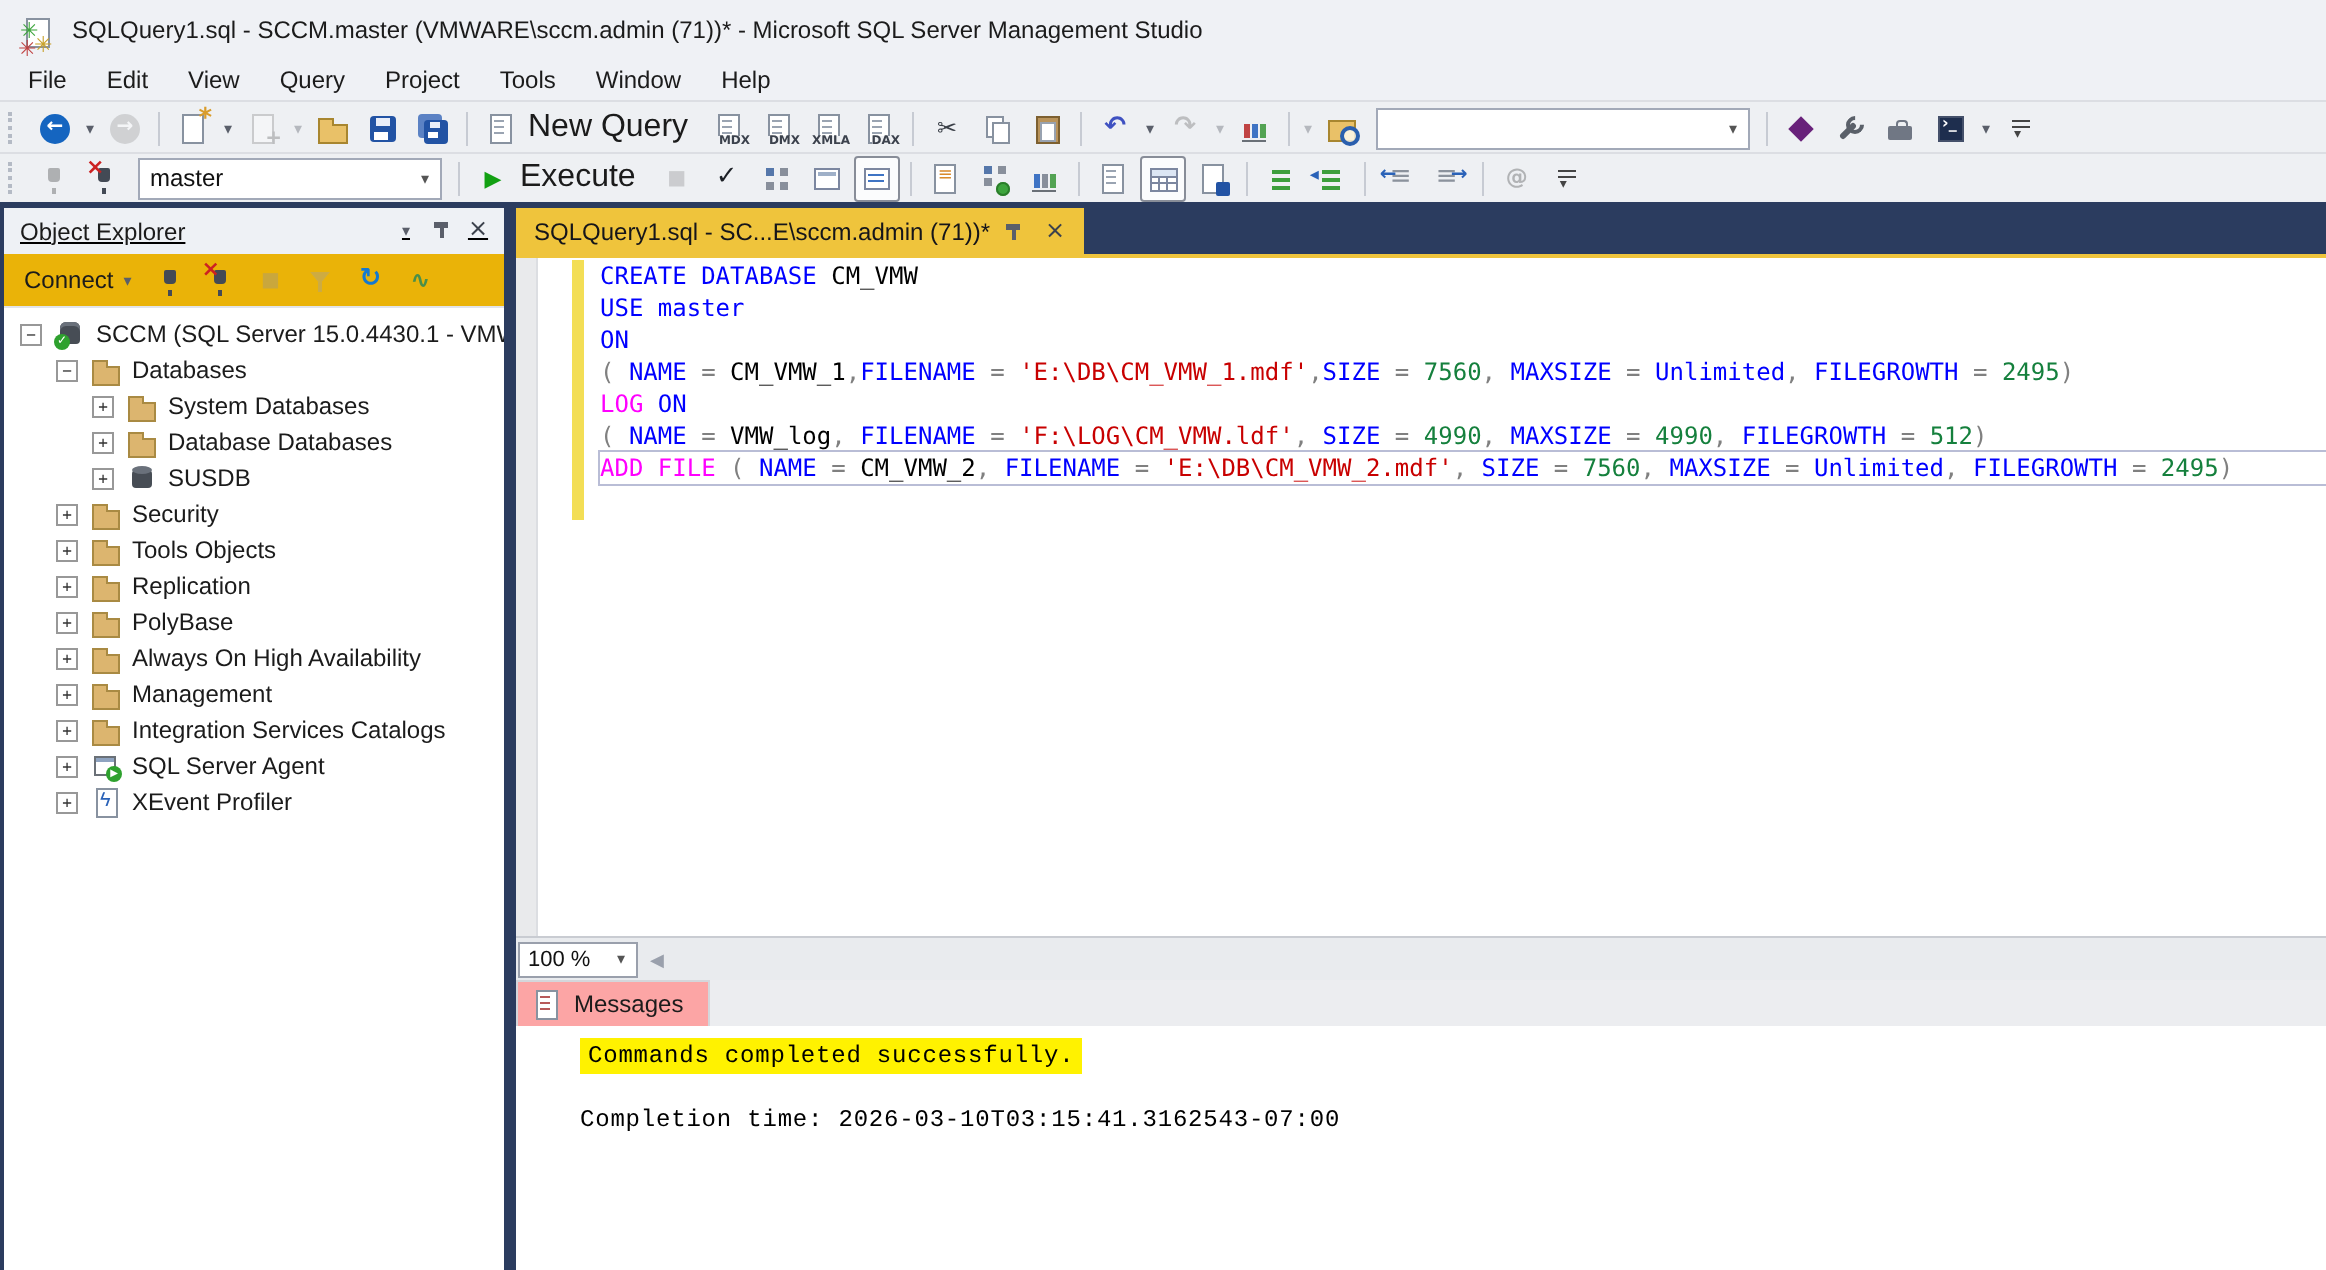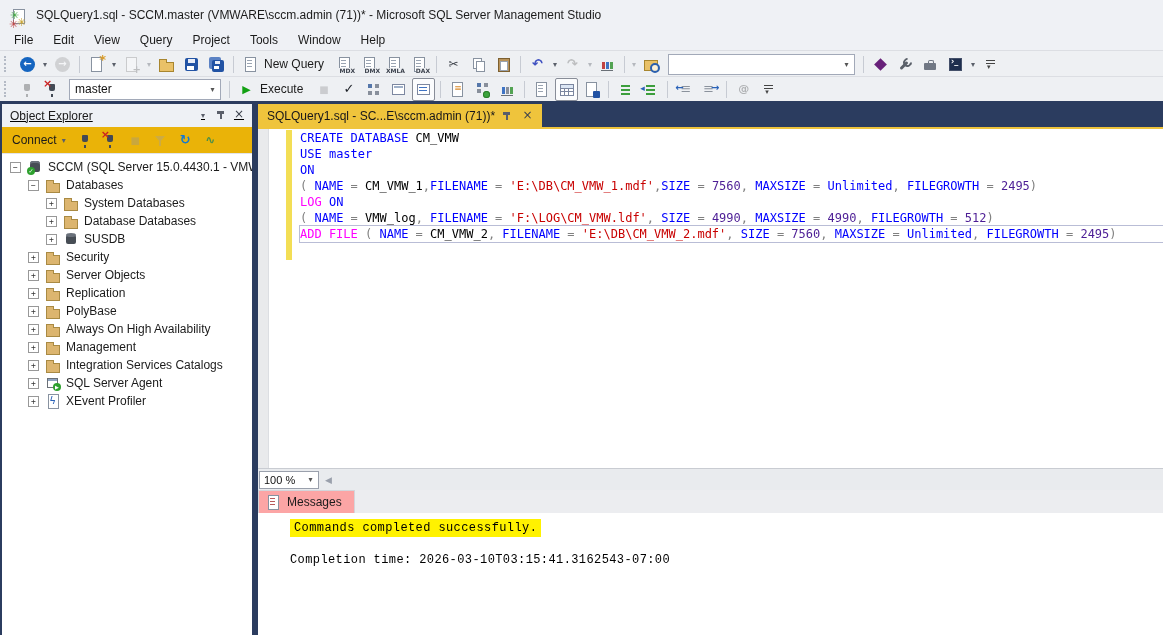--- a/index.html
+++ b/index.html
@@ -27,21 +27,21 @@
   #toolbar-standard{top:50px;height:26px;border-top:1px solid #dcdee3;}
   #toolbar-sql{top:76px;height:24px;border-top:1px solid #dcdee3;}
   .tb-grip{width:5px;height:16px;margin:0 4px 0 1px;border-left:2px dotted #b4bac5;}
   .tb-sep{width:1px;height:17px;background:#c7cbd3;margin:0 4px;flex:none;}
   .tb-btn{display:inline-flex;align-items:center;height:21px;padding:0 2px;margin:0 1px;
           border:1px solid transparent;border-radius:2px;flex:none;}
   .tb-btn.pressed{border-color:#888d98;background:#fbfcfd;}
   .tb-btn.disabled{opacity:.38;filter:grayscale(.9);}
   .tb-caret{font-size:8px;color:#5a5f6a;width:10px;text-align:center;flex:none;}
   .tb-caret.disabled{opacity:.38;}
-  .tb-label{font-size:12px;margin:0 4px 0 5px;color:#1b1b1b;white-space:nowrap;}
+  .tb-label{font-size:16px;margin:0 4px 0 5px;color:#1b1b1b;white-space:nowrap;}
   .tb-combo{display:inline-flex;align-items:center;justify-content:space-between;height:19px;
             background:#fff;border:1px solid #a2a9b8;margin:0 4px;flex:none;}
   .combo-text{font-size:12px;padding-left:5px;color:#111;}
   .combo-caret{font-size:8px;color:#555;width:15px;text-align:center;}
   .tb-badge{position:absolute;bottom:-1px;right:-2px;font-size:6px;font-weight:bold;color:#3c424d;
             background:#eef0f3;line-height:6px;}
 
   
   .icon{position:relative;display:inline-block;width:17px;height:17px;flex:none;
         font-family:"DejaVu Sans",sans-serif;}
@@ -206,21 +206,21 @@
       border-right:1px solid #dcdee2;}
   .change-bar{position:absolute;left:28px;top:1px;width:6px;height:130px;background:#f3de55;}
   .code{position:absolute;left:0;right:0;top:1px;padding-left:42px;}
   .code-line{height:16px;white-space:pre;font:12px/16px "DejaVu Sans Mono",monospace;}
   .code-line.current{outline:1px solid #b9bdd6;}
   .tok-kw{color:#0000ff;}
   .tok-mag{color:#ff00ff;}
   .tok-str{color:#c80000;}
   .tok-op{color:#808080;}
   .tok-id{color:#000000;}
-  .tok-num{color:#4c1d95;}
+  .tok-num{color:#15803d;}
 
   .zoombar{height:21px;background:#e9ebee;border-top:1px solid #c9ccd2;display:flex;align-items:center;
            flex:none;padding-left:1px;}
   .zoom-combo{display:inline-flex;align-items:center;justify-content:space-between;width:58px;height:16px;
               background:#fff;border:1px solid #9aa0ac;}
   .zoom-text{font-size:11px;padding-left:4px;color:#111;}
   .scroll-left-btn{font-size:9px;color:#9aa0ac;margin-left:6px;}
 
   .results-tabs{height:23px;background:#ecedf0;display:flex;align-items:flex-end;flex:none;}
   .results-tab{display:inline-flex;align-items:center;height:22px;background:#fca5a5;padding:0 12px 0 6px;
@@ -494,21 +494,21 @@
           <span>SUSDB</span>
         </div>
         <div class="tree-row" style="padding-left: 26px;">
           <span class="t-exp">+</span>
           <span class="t-icon t-folder"></span>
           <span>Security</span>
         </div>
         <div class="tree-row" style="padding-left: 26px;">
           <span class="t-exp">+</span>
           <span class="t-icon t-folder"></span>
-          <span>Server Objects</span>
+          <span>Tools Objects</span>
         </div>
         <div class="tree-row" style="padding-left: 26px;">
           <span class="t-exp">+</span>
           <span class="t-icon t-folder"></span>
           <span>Replication</span>
         </div>
         <div class="tree-row" style="padding-left: 26px;">
           <span class="t-exp">+</span>
           <span class="t-icon t-folder"></span>
           <span>PolyBase</span>

